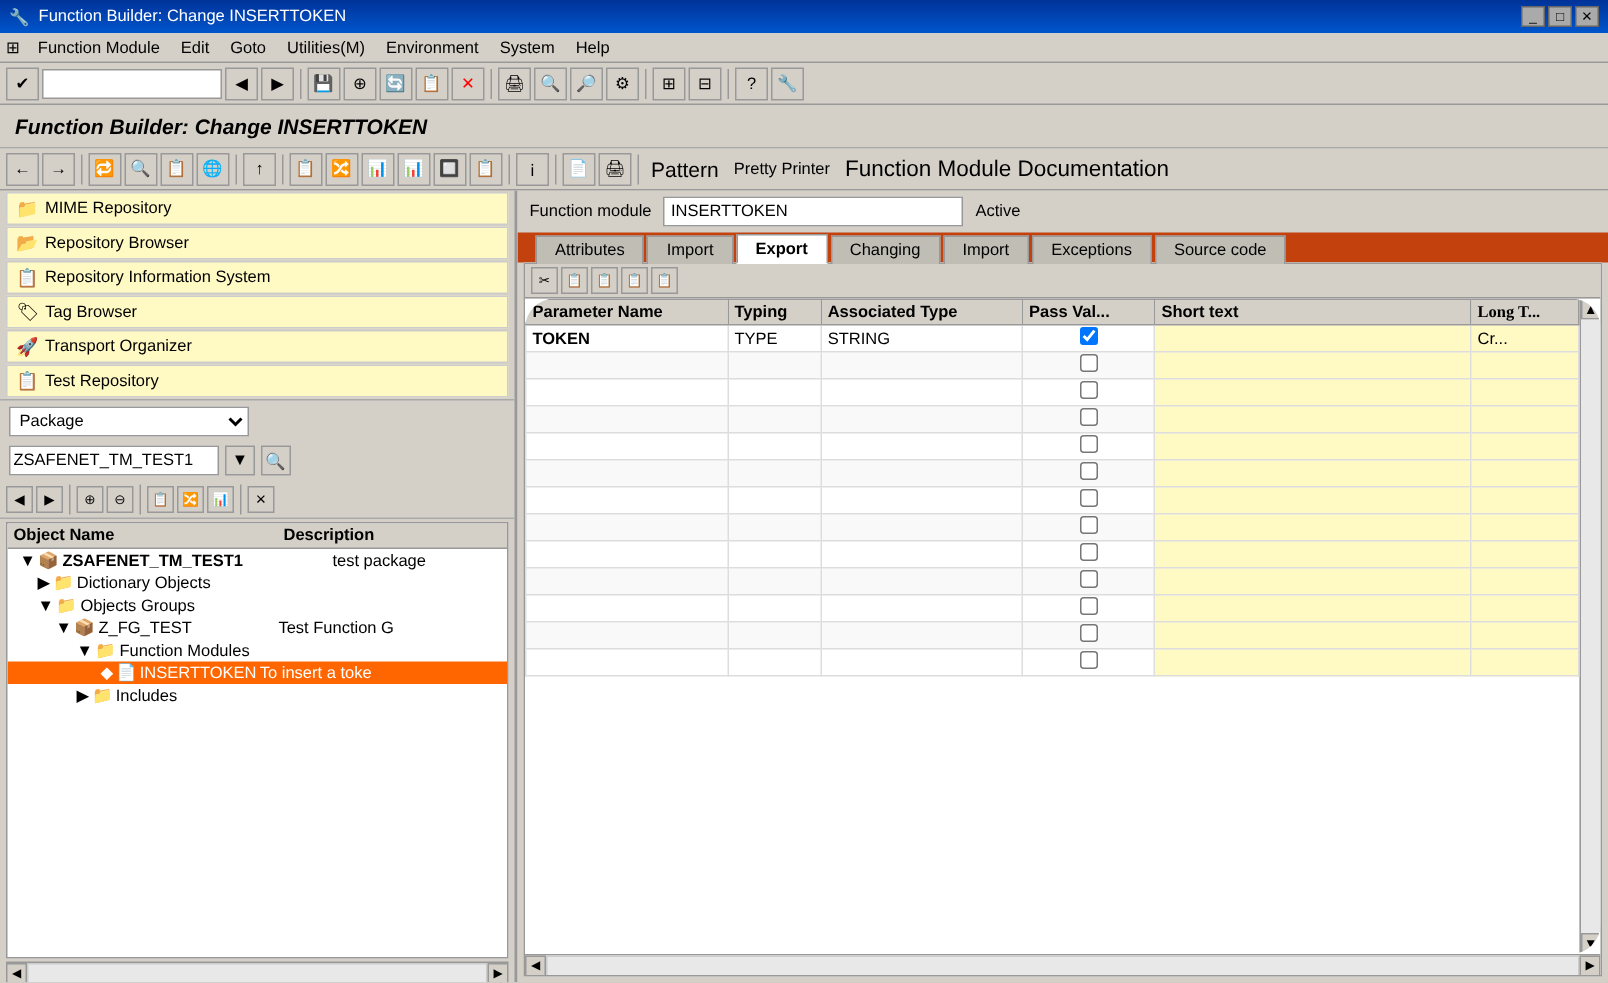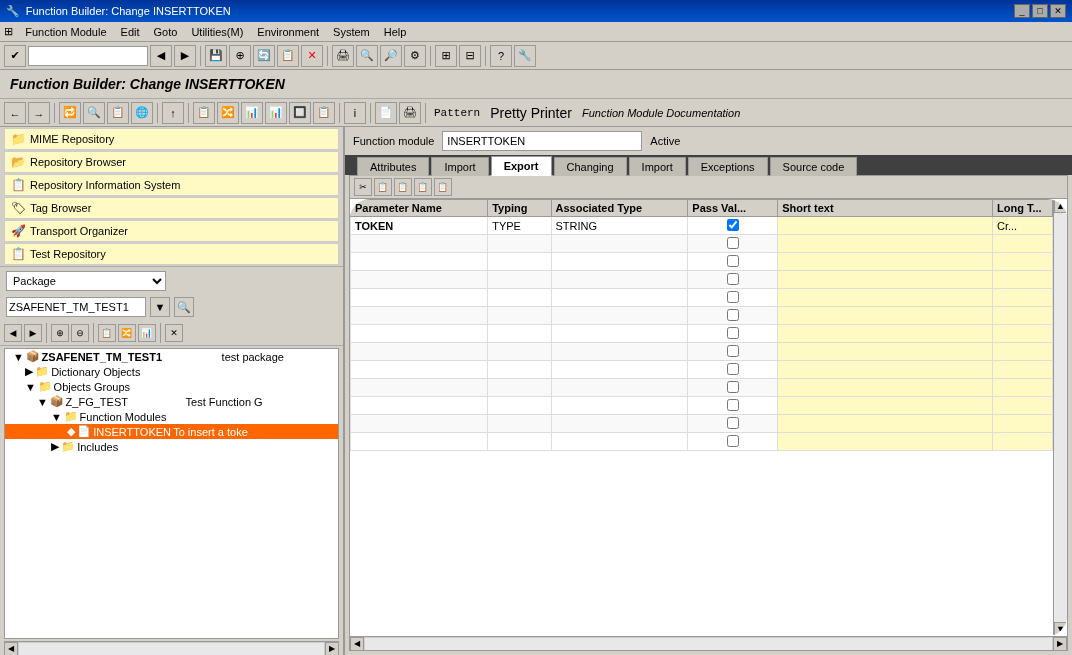--- a/index.html
+++ b/index.html
@@ -200,21 +200,21 @@
       height: 20px; border: 1px solid #999; background: white;
       font-size: 11px; padding: 0 4px; width: 200px;
     }
     .fm-status { font-size: 11px; }
 
     
     .tabs-row {
       display: flex;
       align-items: flex-end;
       padding: 0 12px;
-      background: #404040;
+      background: #c2410c;
     }
     .tab {
       padding: 3px 12px;
       border: 1px solid #999;
       border-bottom: none;
       background: #c0bdb5;
       cursor: pointer;
       font-size: 11px;
       margin-right: 2px;
       position: relative;
@@ -386,23 +386,23 @@
     <div class="tb-btn">📊</div>
     <div class="tb-btn">📊</div>
     <div class="tb-btn">🔲</div>
     <div class="tb-btn">📋</div>
     <div class="tb-separator"></div>
     <div class="tb-btn">ℹ</div>
     <div class="tb-separator"></div>
     <div class="tb-btn">📄</div>
     <div class="tb-btn">🖨</div>
     <div class="tb-separator"></div>
-    <span style="font-size:11px;padding:0 4px;font-family:Liberation Mono, monospace;">Pattern</span>
-    <span style="font-size:14px;padding:0 4px;">Pretty Printer</span>
-    <span style="font-size:11px;padding:0 4px;font-style:italic;">Function Module Documentation</span>
+    <span style="font-size:14px;padding:0 4px;">Pattern</span>
+    <span style="font-size:11px;padding:0 4px;">Pretty Printer</span>
+    <span style="font-size:15px;padding:0 4px;">Function Module Documentation</span>
   </div>
 
   <div class="content-area">
 
     <div class="left-panel">
 
       <div class="nav-items">
         <div class="nav-item">
           <span class="nav-icon">📁</span>
           <span>MIME Repository</span>
@@ -449,20 +449,24 @@
         <div class="tb-btn" style="height:18px;width:18px;font-size:9px;">⊖</div>
         <div class="tb-separator"></div>
         <div class="tb-btn" style="height:18px;width:18px;font-size:9px;">📋</div>
         <div class="tb-btn" style="height:18px;width:18px;font-size:9px;">🔀</div>
         <div class="tb-btn" style="height:18px;width:18px;font-size:9px;">📊</div>
         <div class="tb-separator"></div>
         <div class="tb-btn" style="height:18px;width:18px;font-size:9px;">✕</div>
       </div>
 
       <div class="tree-area">
+        <div class="tree-header">
+          <span class="tree-col1">Object Name</span>
+          <span class="tree-col2">Description</span>
+        </div>
 
         <div class="tree-row">
           <span style="display:inline-block;width:4px;"></span>
           <span class="tree-icon">▼</span>
           <span class="tree-icon">📦</span>
           <span class="tree-cell tree-col1" style="font-weight:bold;">ZSAFENET_TM_TEST1</span>
           <span class="tree-cell">test package</span>
         </div>
         <div class="tree-row">
           <span style="display:inline-block;width:16px;"></span>
@@ -542,21 +546,21 @@
         <div class="table-with-scroll">
           <div class="data-table" style="flex:1;overflow:auto;">
             <table>
               <thead>
                 <tr>
                   <th>Parameter Name</th>
                   <th>Typing</th>
                   <th>Associated Type</th>
                   <th>Pass Val...</th>
                   <th style="min-width:150px;margin-left:26px;">Short text</th>
-                  <th style="width:60px;">Long T...</th>
+                  <th style="width:72px;font-family:Liberation Serif, serif;">Long T...</th>
                 </tr>
               </thead>
               <tbody id="table-body">
               <tr>
                     <td style="font-weight: bold;">TOKEN</td>
                     <td>TYPE</td>
                     <td>STRING</td>
                     <td class="checkbox-cell"><input type="checkbox" checked="" style=""></td>
                     <td class="cell-yellow"></td>
                     <td class="cell-yellow">Cr...</td>

